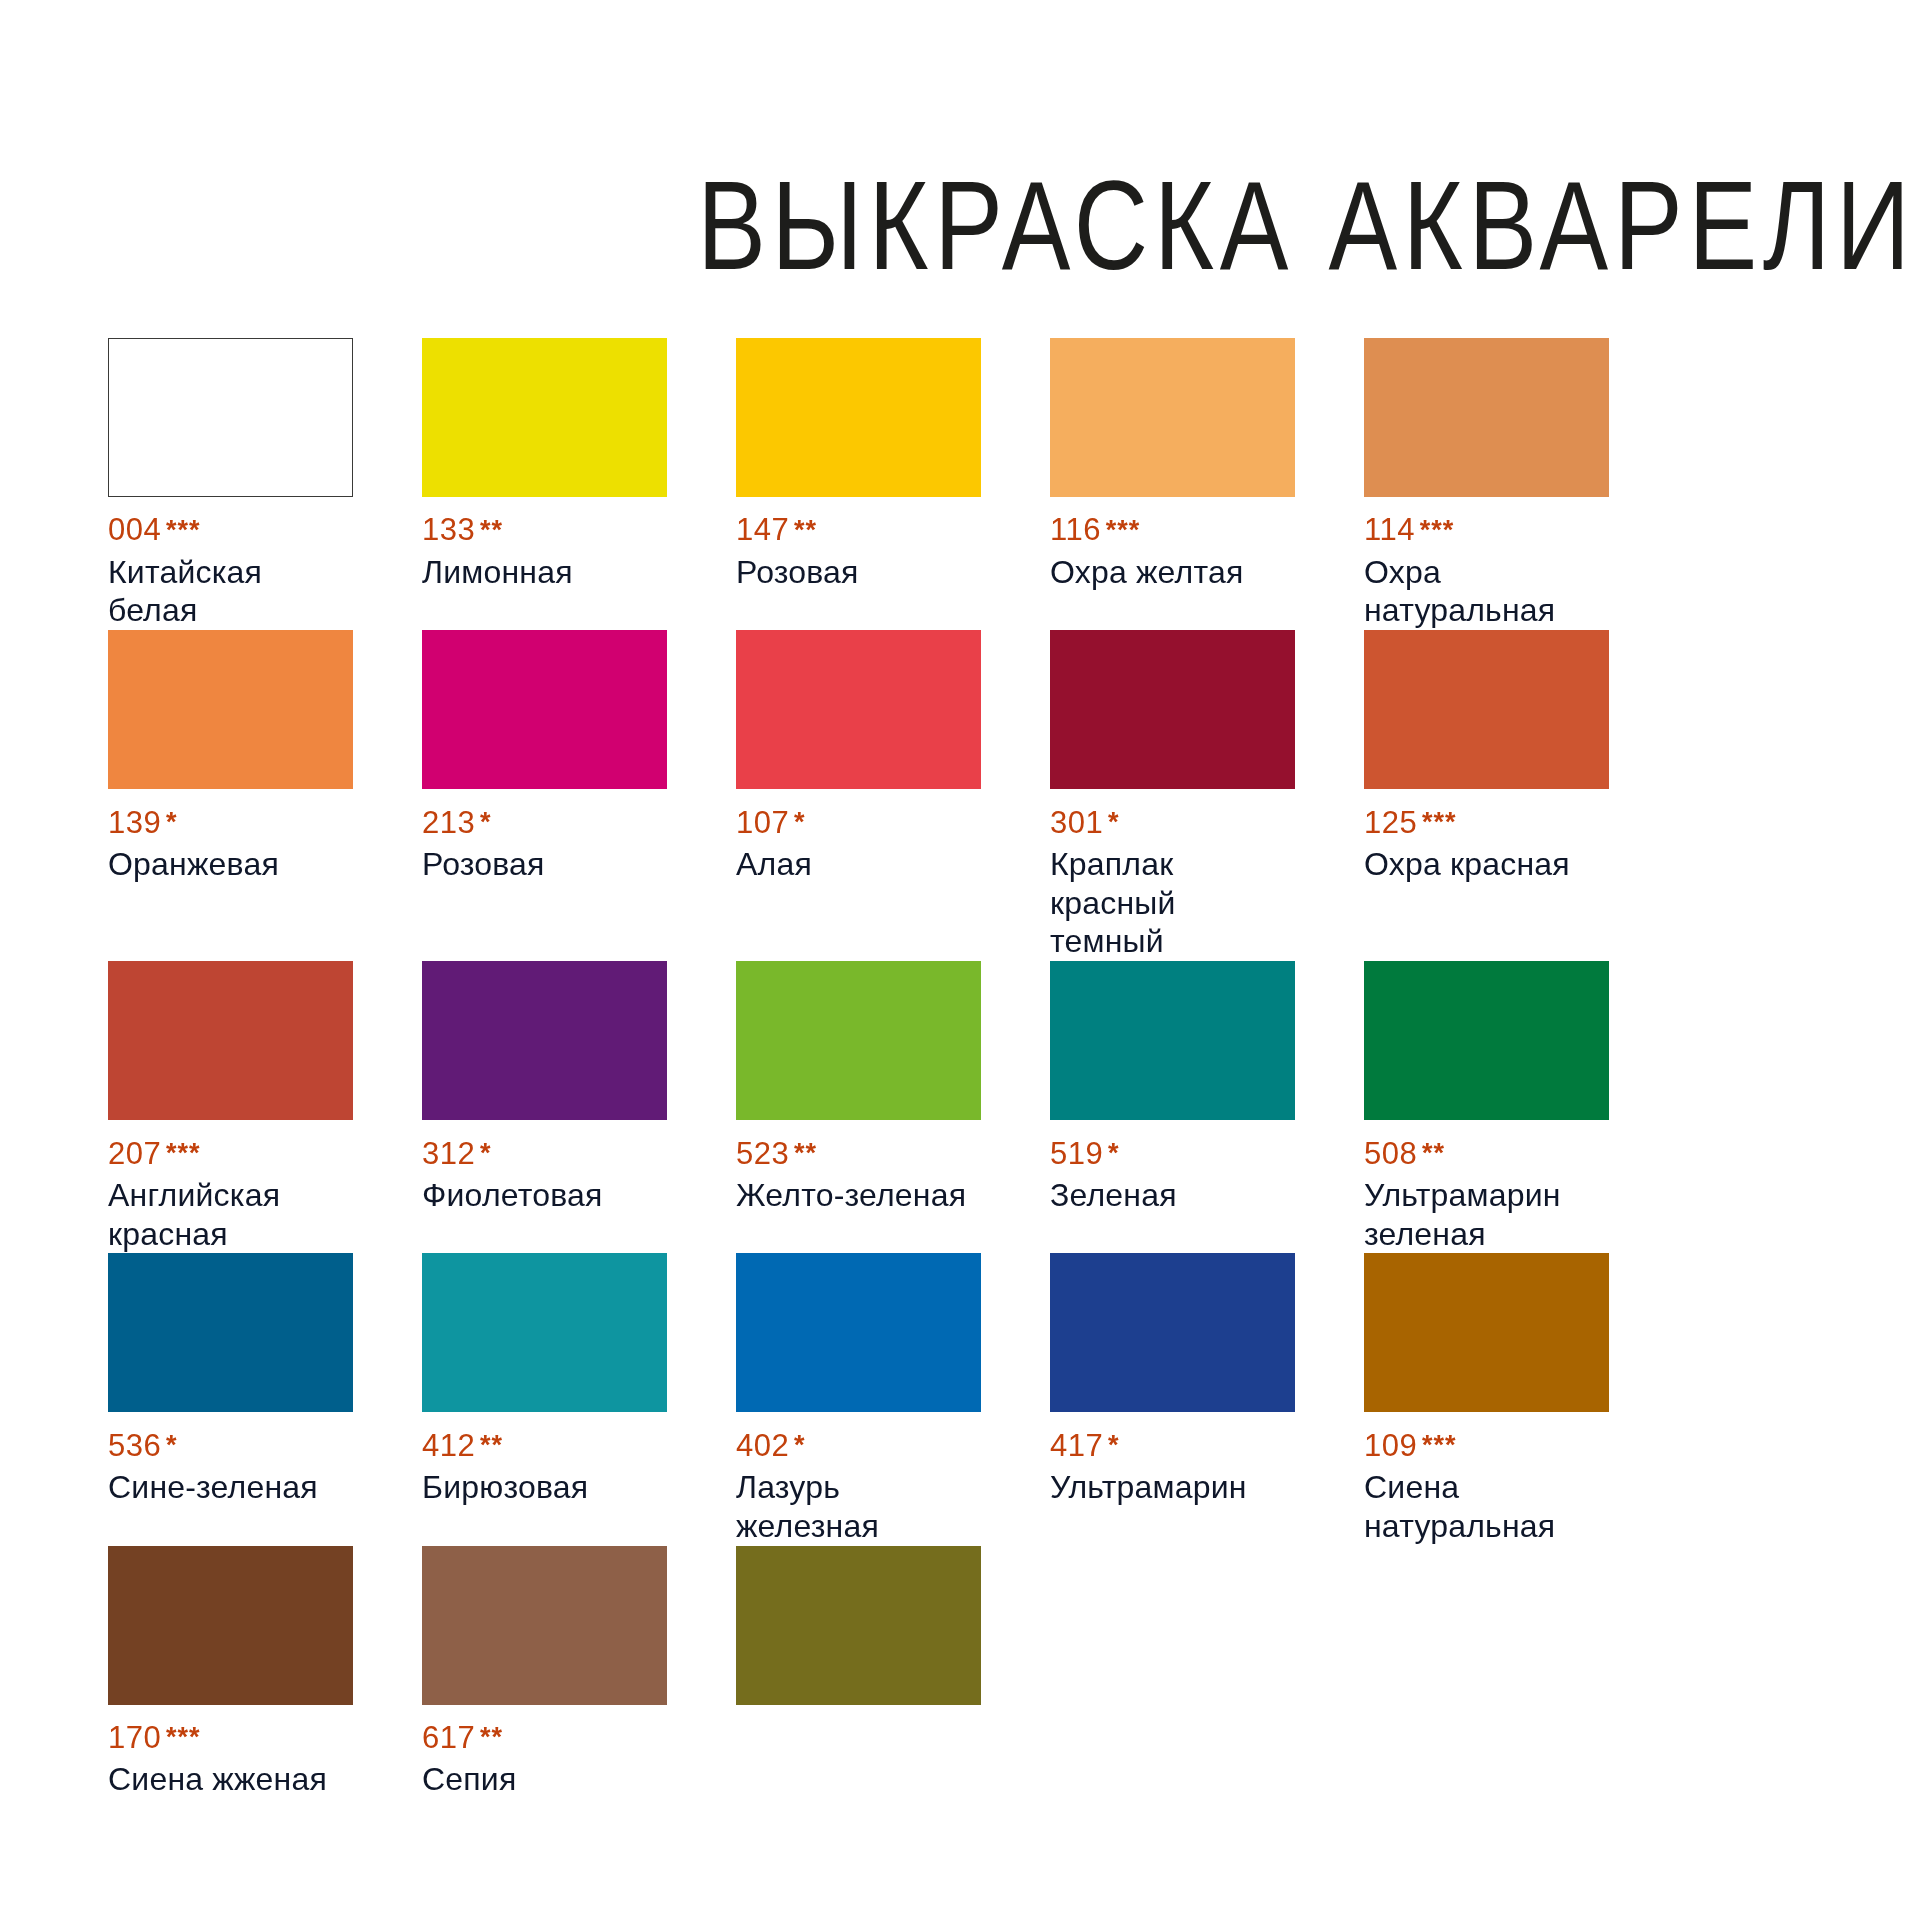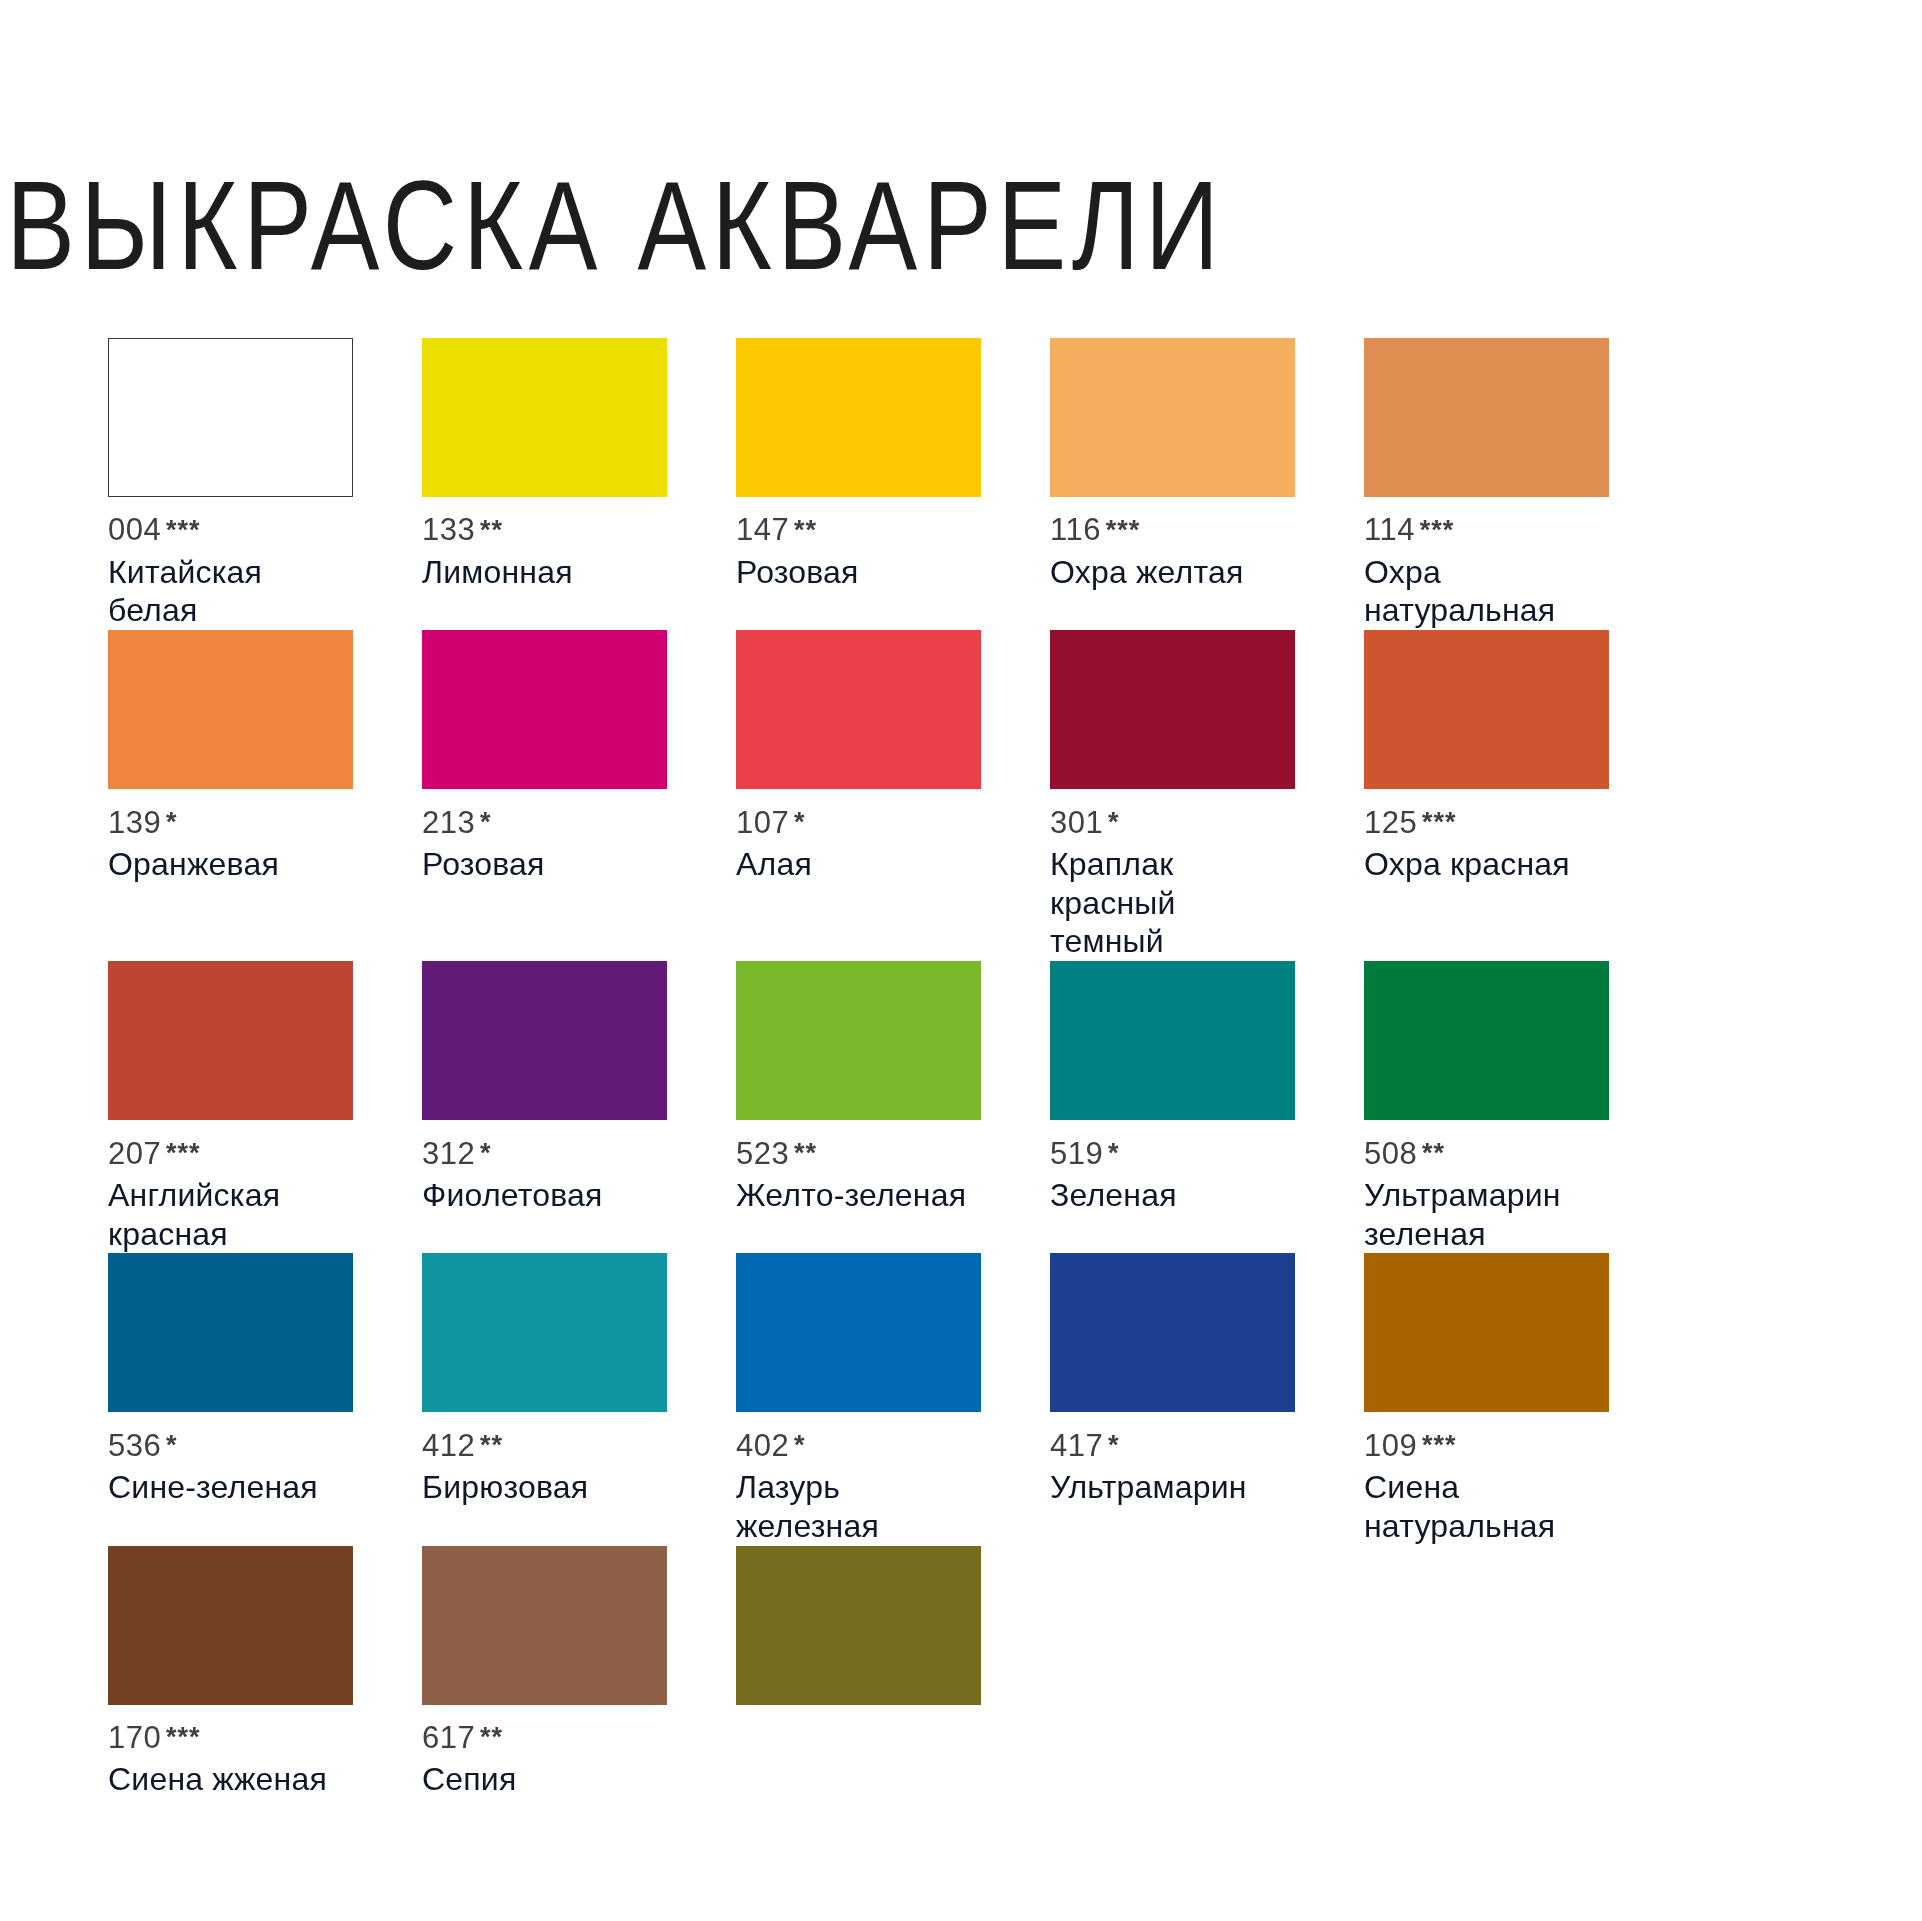--- a/index.html
+++ b/index.html
@@ -23,21 +23,21 @@
     height: 1921px;
     box-sizing: border-box;
   }
 
   
   .title-wrap {
     position: absolute;
     top: 92px;
     left: 0;
     width: 1922px;
-    text-align: left;
+    text-align: right;
   }
   .title {
     display: inline-block;
     font-family: "Liberation Sans", "DejaVu Sans", sans-serif;
     font-size: 104px;
     line-height: 1.0;
     font-weight: 300;
     letter-spacing: 5.8px;
     color: #1d1d1b;
     transform: scaleY(1.22) scaleX(0.99);
@@ -74,21 +74,21 @@
   }
 
   .meta {
     padding-top: 15.4px;
   }
   .code-line {
     font-size: 31px;
     line-height: 1.18;
     font-weight: 300;
     letter-spacing: 0.5px;
-    color: #404040;
+    color: #c2410c;
     white-space: nowrap;
   }
   .code {
     font-weight: 300;
   }
   .stars {
     font-weight: 700;
     font-size: 27px;
     letter-spacing: 1px;
     margin-left: 4.8px;

